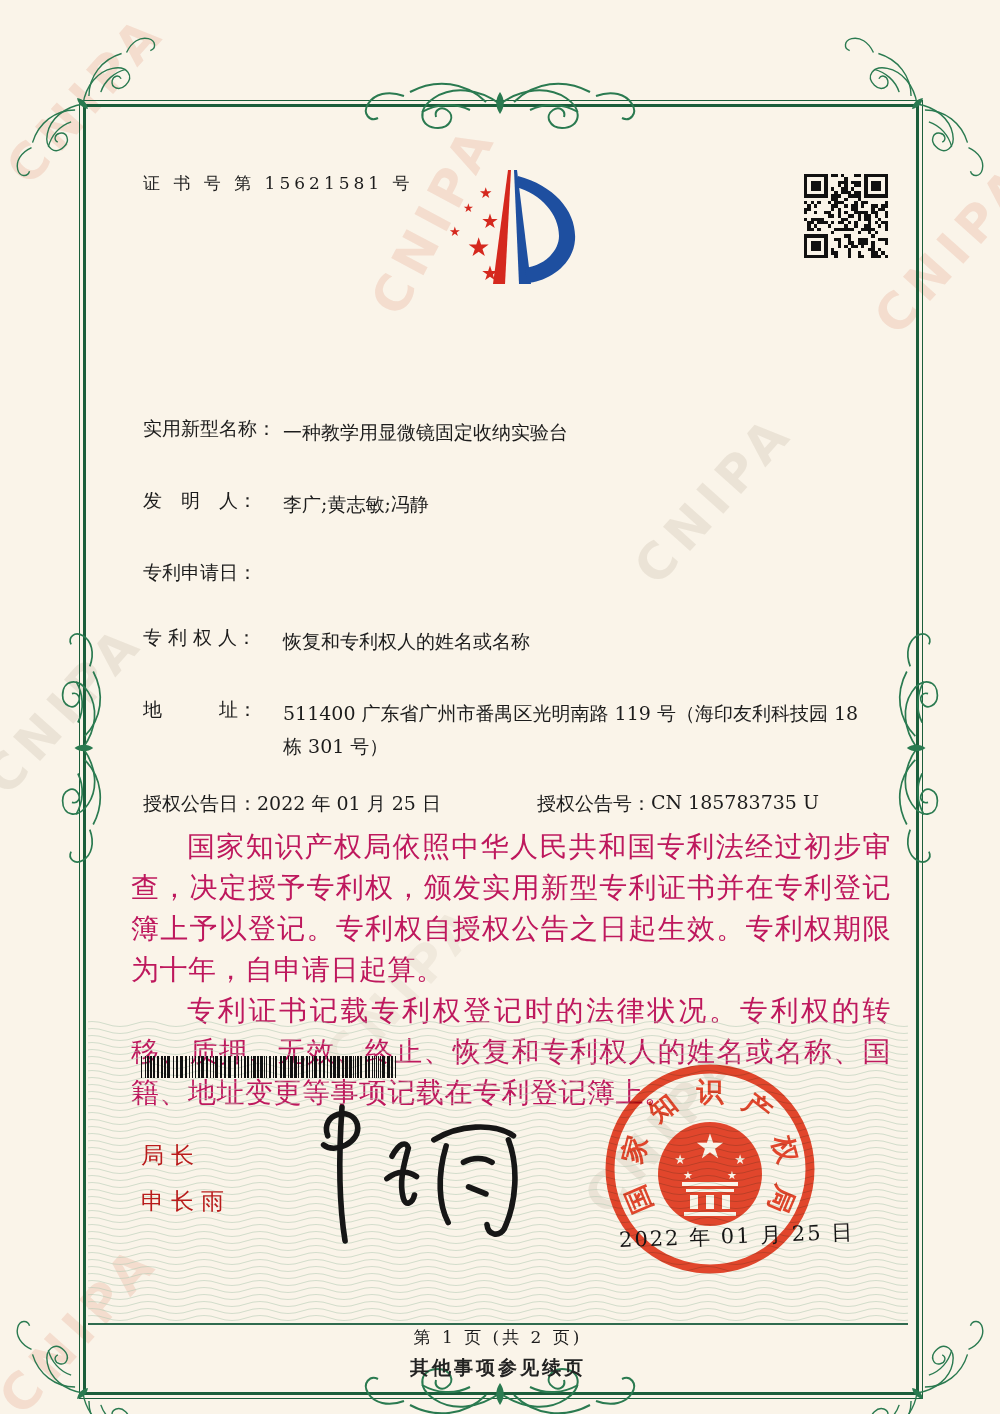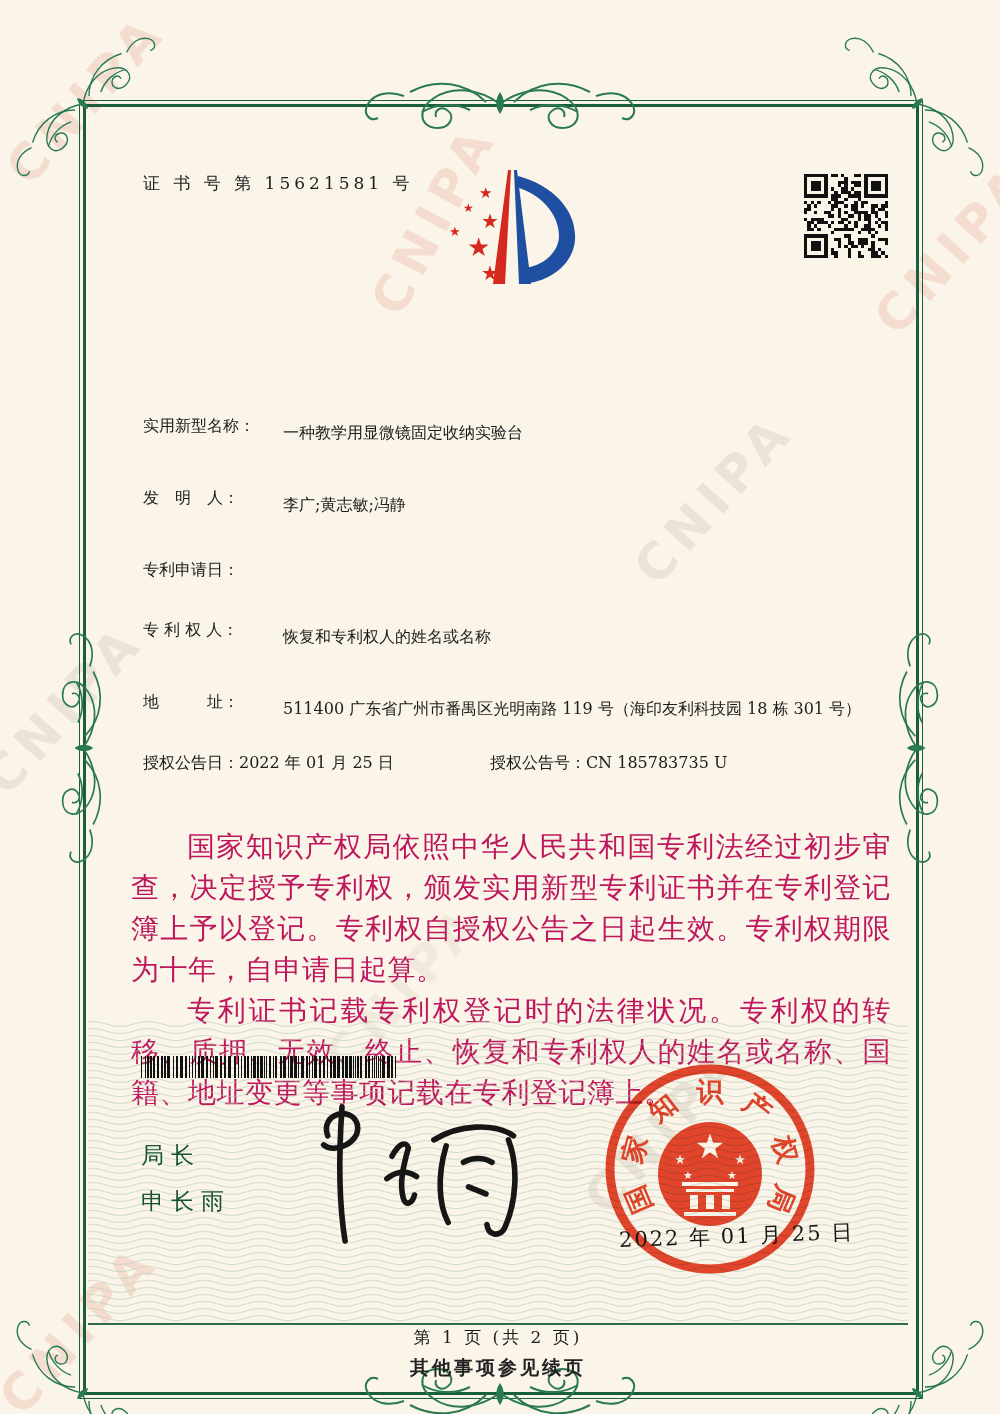--- a/index.html
+++ b/index.html
@@ -22,34 +22,34 @@
     z-index:1;
   }
   .orn-svg{position:absolute;left:0;top:0;width:1000px;height:1414px;z-index:2;pointer-events:none;color:#2a7a50;}
   
   .content{position:absolute;left:83px;top:104px;width:830px;height:1285px;z-index:3;}
   .cert-no{position:absolute;left:60px;top:68px;font-size:17px;letter-spacing:4px;}
   .logo{position:absolute;left:332px;top:52px;width:180px;height:150px;}
   .qr{position:absolute;left:721px;top:70px;width:84px;height:84px;}
   .title{position:absolute;left:0;top:198px;width:830px;text-align:center;
          font-size:44px;font-weight:bold;letter-spacing:14px;color:#111;}
-  .fields{position:absolute;left:60px;top:312px;width:745px;font-size:16px;}
+  .fields{position:absolute;left:60px;top:312px;width:745px;font-size:19px;}
   .frow{position:relative;margin-bottom:39px;display:flex;align-items:flex-start;}
   .flabel{flex:0 0 140px;white-space:nowrap;}
   .fvalue{max-width:600px;line-height:33px;}
   .grant-row{display:flex;}
   .grant-cell2{margin-left:96px;}
   .paras{position:absolute;left:48px;top:722px;width:760px;font-size:28px;line-height:41px;
          text-align:justify;color:#be185d;}
   .paras p{margin:0;text-indent:2em;letter-spacing:.5px;}
   
   .waveband{position:absolute;left:5px;top:914px;width:820px;height:305px;border-bottom:2px solid #2f6b4f;overflow:hidden;}
   .waveband svg{display:block;}
   .barcode{position:absolute;left:58px;top:952px;width:262px;height:22px;}
-  .signer{position:absolute;left:58px;top:1028px;font-size:23px;letter-spacing:7px;line-height:46px;color:#14532d;}
+  .signer{position:absolute;left:58px;top:1028px;font-size:23px;letter-spacing:7px;line-height:46px;color:#b91c1c;}
   .signature{position:absolute;left:210px;top:990px;width:245px;height:155px;}
   .seal{position:absolute;left:520px;top:958px;width:215px;height:215px;opacity:.93;mix-blend-mode:multiply;}
   .seal-date{position:absolute;left:536px;top:1118px;font-size:21px;letter-spacing:2px;color:#151515;
              transform:rotate(-2deg);z-index:6;}
   .page-num{position:absolute;left:0;top:1190px;width:830px;text-align:center;font-size:17px;letter-spacing:3px;margin-top:32px;}
   .cont-note{position:absolute;left:0;top:1251px;width:830px;text-align:center;font-size:19px;letter-spacing:3px;color:#222;font-weight:bold;}
 </style>
 </head>
 <body>
 

